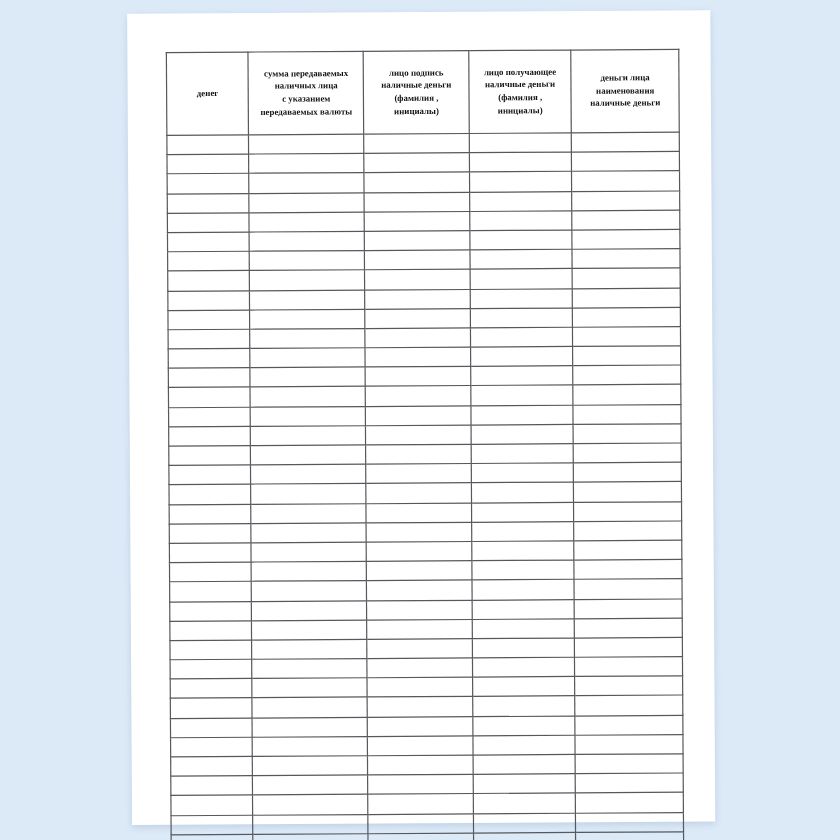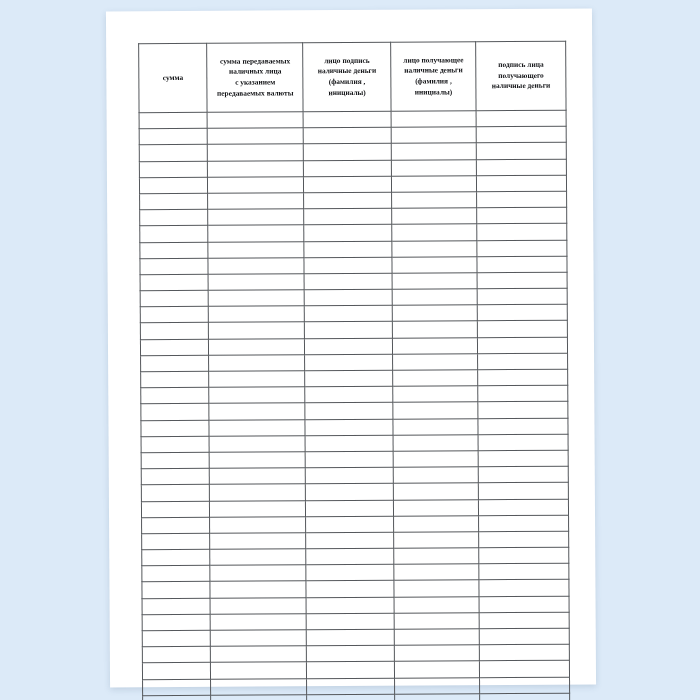--- a/index.html
+++ b/index.html
@@ -81,43 +81,43 @@
         <colgroup>
           <col class="c-date">
           <col class="c-sum">
           <col class="c-giver">
           <col class="c-taker">
           <col class="c-sign">
         </colgroup>
         <thead>
           <tr>
             <th>
-              <span class="hdr-line">сумма</span>
+              <span class="hdr-line">денег</span>
             </th>
             <th>
               <span class="hdr-line">сумма передаваемых</span>
               <span class="hdr-line">наличных лица</span>
               <span class="hdr-line">с указанием</span>
               <span class="hdr-line">передаваемых валюты</span>
             </th>
             <th>
               <span class="hdr-line">лицо подпись</span>
               <span class="hdr-line">наличные деньги</span>
               <span class="hdr-line">(фамилия ,</span>
               <span class="hdr-line">инициалы)</span>
             </th>
             <th>
               <span class="hdr-line">лицо получающее</span>
               <span class="hdr-line">наличные деньги</span>
               <span class="hdr-line">(фамилия ,</span>
               <span class="hdr-line">инициалы)</span>
             </th>
             <th>
-              <span class="hdr-line">подпись лица</span>
-              <span class="hdr-line">получающего</span>
+              <span class="hdr-line">деньги лица</span>
+              <span class="hdr-line">наименования</span>
               <span class="hdr-line">наличные деньги</span>
             </th>
           </tr>
         </thead>
         <tbody id="ledger-body">
             <tr>
               <td></td>
               <td></td>
               <td></td>
               <td></td>

